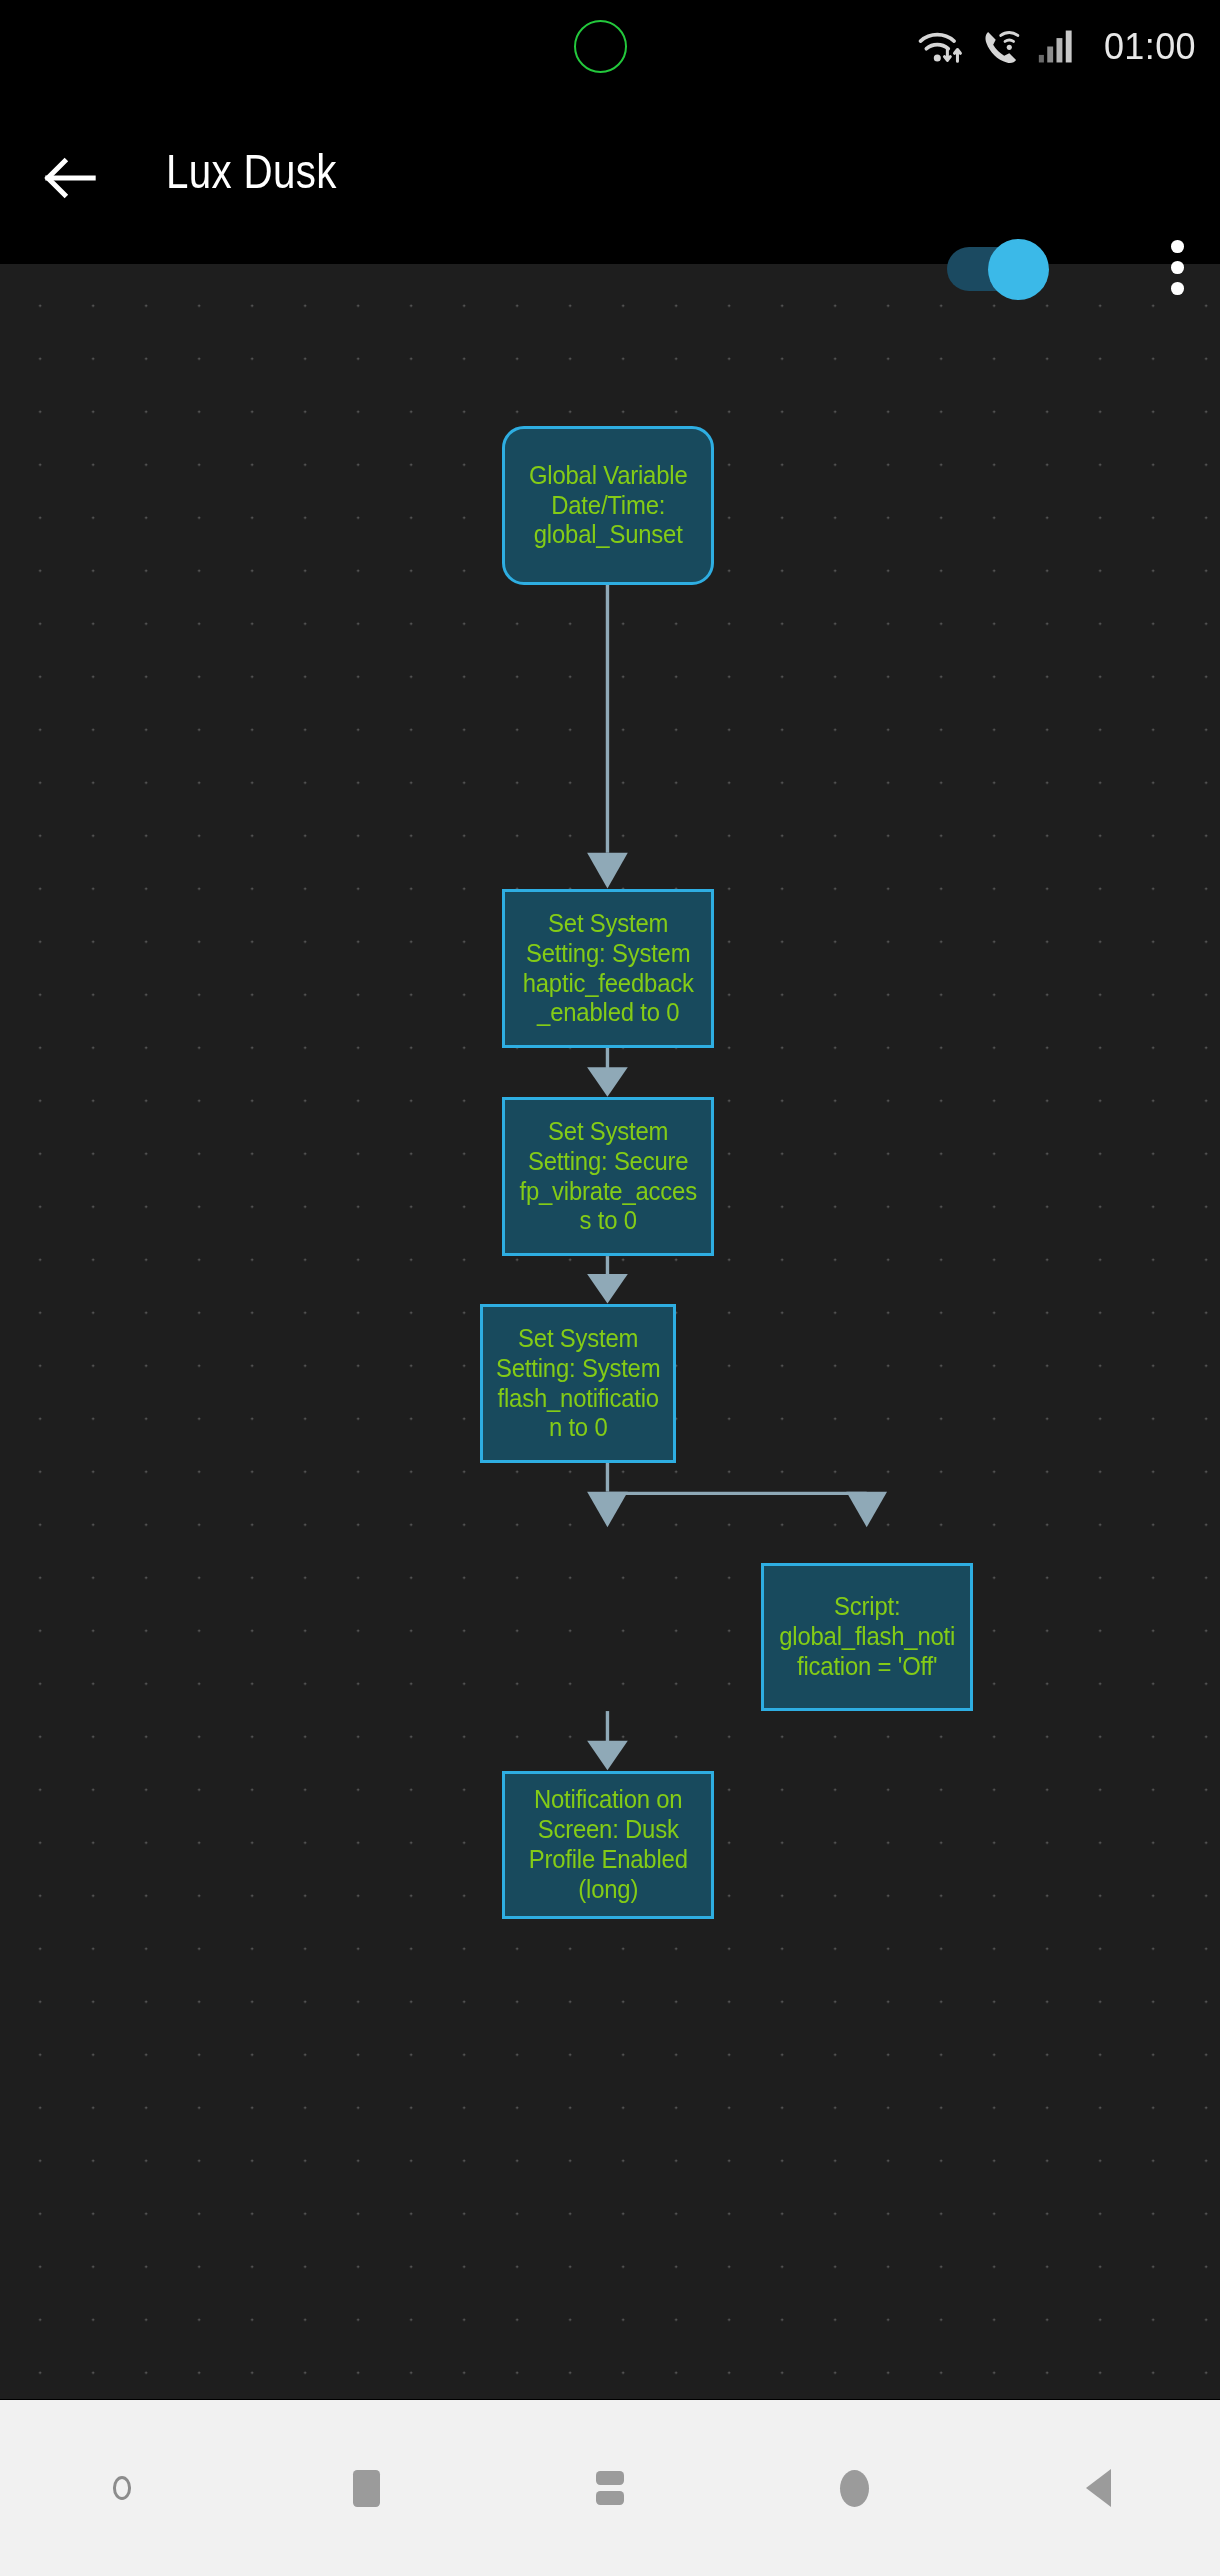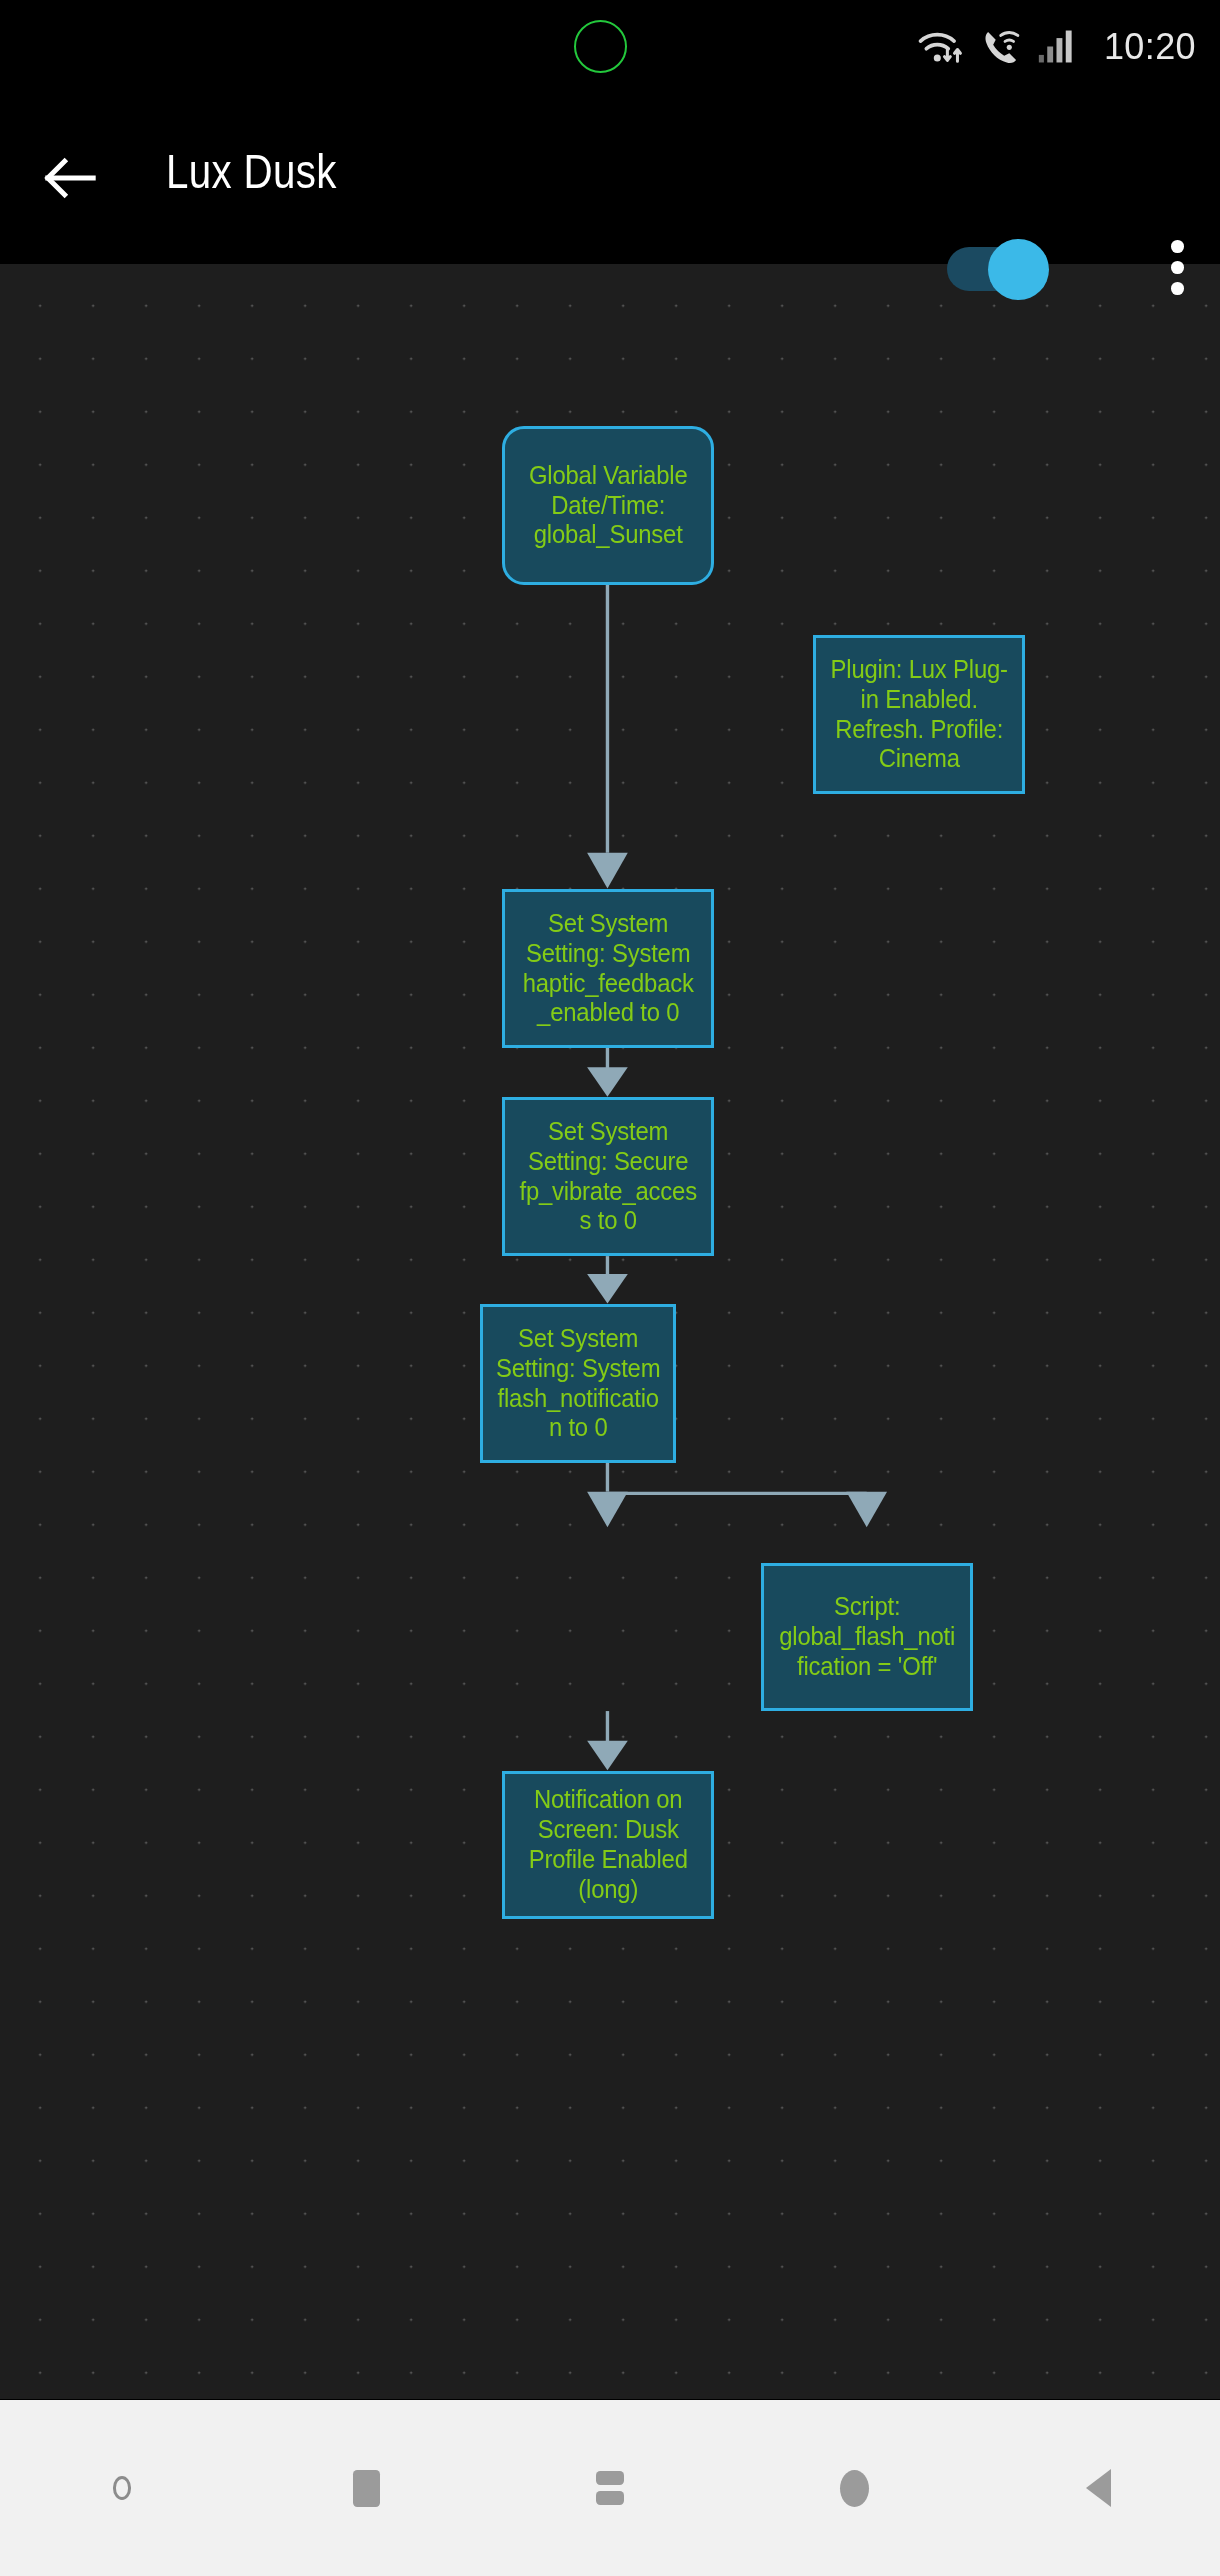--- a/index.html
+++ b/index.html
@@ -271,21 +271,21 @@
           <path d="M27 17 A9 9 0 0 1 37 17"></path>
         </g>
         <circle cx="32" cy="24" r="3" fill="#d6d6d6"></circle>
       </svg>
       <svg class="sicon" width="37" height="37" viewBox="0 0 44 44">
         <rect x="1" y="32" width="6" height="9" fill="#6a6a6a"></rect>
         <rect x="11" y="22" width="7" height="19" fill="#8d8d8d"></rect>
         <rect x="22" y="12" width="7" height="29" fill="#b5b5b5"></rect>
         <rect x="33" y="3" width="7" height="38" fill="#c9c9c9"></rect>
       </svg>
-      <div class="status-clock">10:20</div>
+      <div class="status-clock">01:00</div>
     </div>
   </div>
 
   <div class="toolbar">
     <div class="back-arrow">
       <svg width="53" height="42" viewBox="0 0 62 50">
         <g stroke="#ffffff" stroke-width="6" fill="none" stroke-linecap="square">
           <line x1="4" y1="25" x2="58" y2="25"></line>
           <polyline points="24,5 4,25 24,45"></polyline>
         </g>
@@ -332,23 +332,20 @@
 
         <line x1="717" y1="1708" x2="717" y2="1745"></line>
         <polygon points="693,1743 741,1743 717,1778" fill="#8fa9b7" stroke="none"></polygon>
       </g>
     </svg>
 
     <div class="node rounded" style="left:502px; top:162px; width:212px; height:159px;">
       <span>Global Variable Date/Time: global_Sunset</span>
     </div>
 
-    <div class="node" style="left:813px; top:371px; width:212px; height:159px;">
-      <span>Plugin: Lux Plug-in Enabled. Refresh. Profile: Cinema</span>
-    </div>
 
     <div class="node" style="left:502px; top:625px; width:212px; height:159px;">
       <span>Set System Setting: System haptic_feedback_enabled to 0</span>
     </div>
 
     <div class="node" style="left:502px; top:833px; width:212px; height:159px;">
       <span>Set System Setting: Secure fp_vibrate_access to 0</span>
     </div>
 
     <div class="node" style="left:480px; top:1040px; width:196px; height:159px;">

